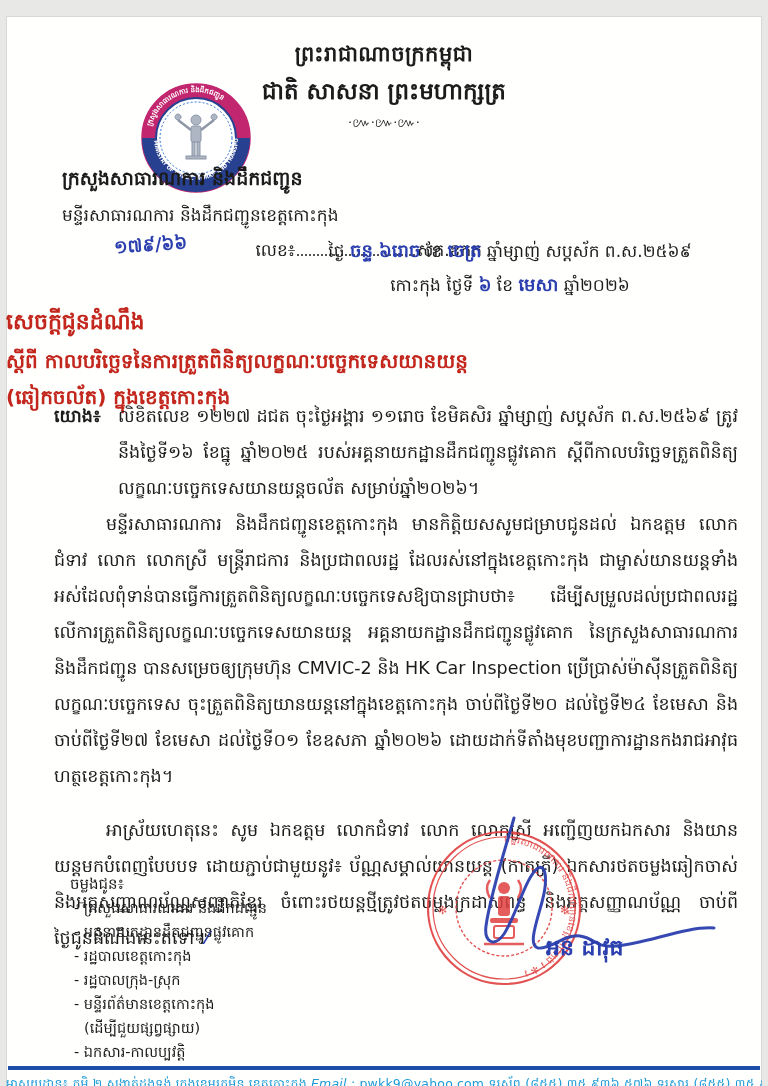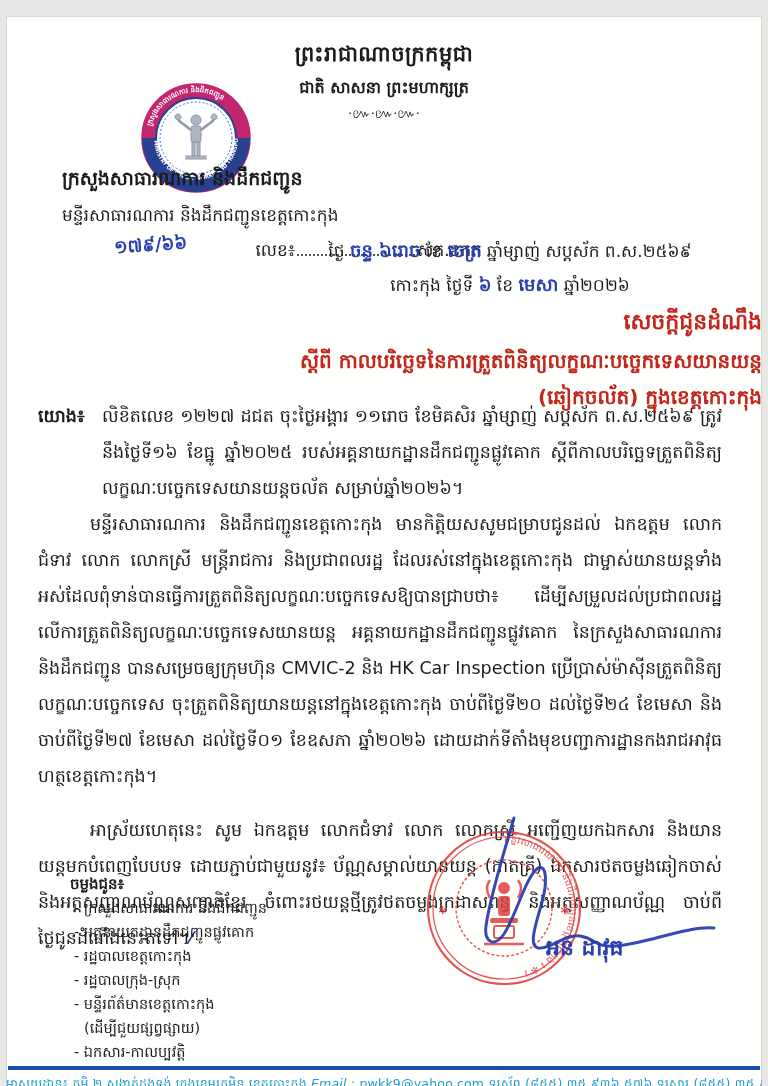--- a/index.html
+++ b/index.html
@@ -16,21 +16,21 @@
     overflow:hidden;
     box-shadow:inset 0 0 0 1px #d8d8d4;
     color:#1b1b1b;
   }
   
   .kingdom-header{
     position:absolute;top:24px;left:0;width:100%;
     text-align:center;
   }
   .kingdom-line1{font-size:21px;font-weight:bold;letter-spacing:.5px;}
-  .kingdom-line2{font-size:16px;font-weight:bold;margin-top:6px;}
+  .kingdom-line2{font-size:23px;font-weight:bold;margin-top:6px;}
   .kingdom-divider{font-size:13px;margin-top:4px;color:#222;}
   
   .seal{position:absolute;left:134px;top:66px;width:112px;height:112px;}
   
   .ministry-block{position:absolute;left:56px;top:150px;width:420px;}
   .ministry-name{font-size:19px;font-weight:bold;}
   .department-name{font-size:17px;margin-top:10px;}
   .doc-number{font-size:17px;margin-top:10px;position:relative;height:30px;text-align:right;}
   .doc-number .dots{
     display:inline-block;width:118px;border-bottom:2px dotted #555;
@@ -38,34 +38,34 @@
   }
   .hw{color:#2b3fae;font-weight:bold;}
   .doc-number .hw-number{
     position:absolute;left:52px;top:-6px;font-size:18px;
     transform:rotate(-4deg);
   }
   
   .date-block{position:absolute;left:289px;top:218px;width:430px;text-align:center;font-size:17px;line-height:34px;}
   .date-block .hw{font-size:18px;}
   
-  .notice-title{position:absolute;top:292px;left:0;width:100%;text-align:right;color:#c2261c;}
+  .notice-title{position:absolute;top:292px;left:0;width:100%;text-align:left;color:#c2261c;}
   .notice-title .t1{font-size:22px;font-weight:bold;}
   .notice-title .t2{font-size:20px;font-weight:bold;margin-top:8px;}
   .notice-title .t3{font-size:20px;font-weight:bold;margin-top:6px;}
   
-  .body-text{position:absolute;left:32px;top:382px;width:684px;font-size:17.5px;line-height:36px;text-align:justify;}
+  .body-text{position:absolute;left:48px;top:382px;width:684px;font-size:17.5px;line-height:36px;text-align:justify;}
   .ref-row{display:flex;}
   .ref-label{font-weight:bold;width:64px;flex:0 0 64px;}
   .ref-text{flex:1;}
   .para{text-indent:52px;margin-top:0;}
   .blue-tick{color:#2b3fae;font-weight:bold;}
   
   .cc-block{position:absolute;left:64px;top:856px;width:300px;font-size:14.5px;line-height:24px;}
-  .cc-label{font-weight:bold;font-size:15px;}
+  .cc-label{font-weight:normal;font-size:15px;}
   .cc-item{margin-left:4px;}
   .cc-item.indent{margin-left:14px;}
   
   .sig-area{position:absolute;left:400px;top:790px;width:330px;height:230px;}
   .stamp{position:absolute;left:18px;top:22px;width:160px;height:160px;}
   .sig-title{
     position:absolute;left:60px;top:38px;width:200px;text-align:center;
     color:#d12f2f;font-size:19px;font-weight:bold;z-index:3;
   }
   .sig-name{

